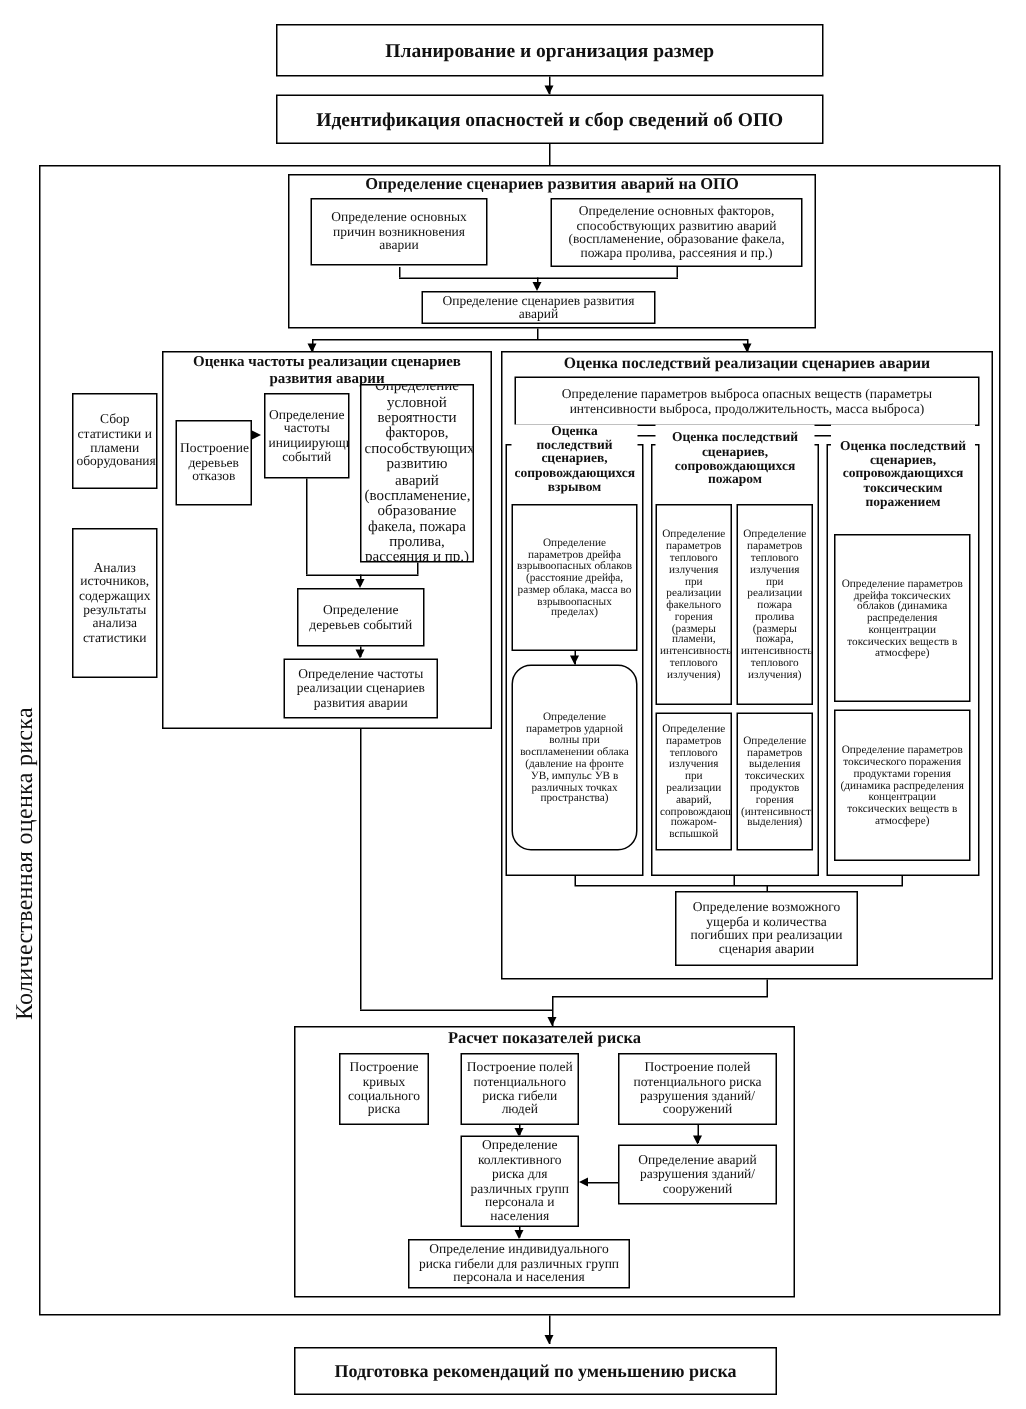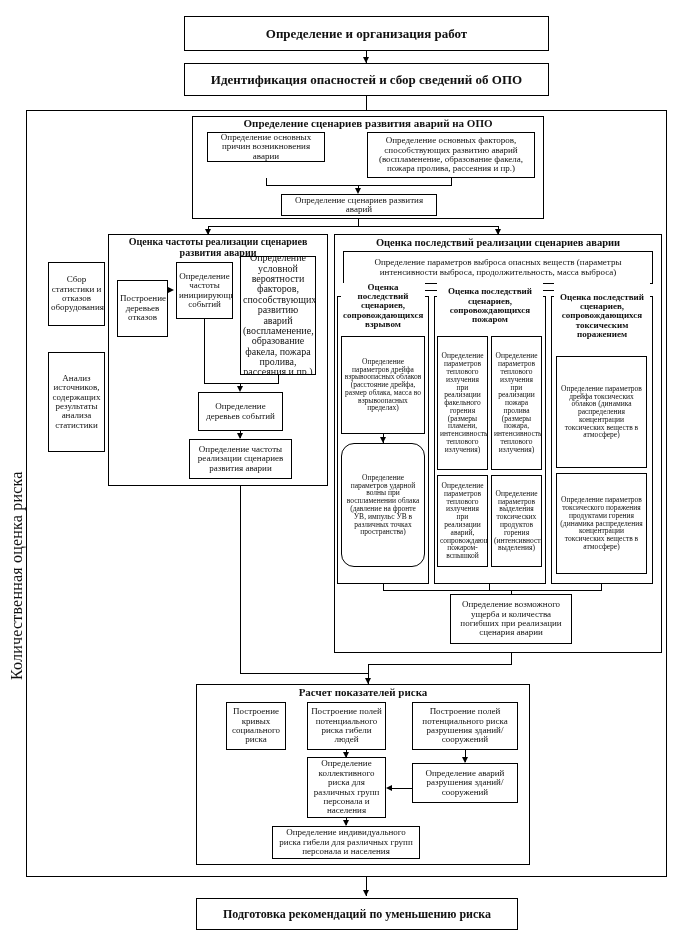--- a/index.html
+++ b/index.html
@@ -86,21 +86,21 @@
   .f9{font-size:9px;}
   .f85{font-size:10px;}
   .f75{font-size:7.5px;}
 </style>
 </head>
 <body>
 
 <div id="page">
 
   <div class="box bold f13" style="left:184px;top:16px;width:365px;height:35px;">
-    <span>Определение и организация работ</span>
+    <span>Планирование и организация размер</span>
   </div>
 
   <div class="ln vline" style="left:366px;top:51px;height:12px;"></div>
   <div class="arrow-d" style="left:363px;top:57px;"></div>
 
   <div class="box bold f13" style="left:184px;top:63px;width:365px;height:33px;">
     <span>Идентификация опасностей и сбор сведений об ОПО</span>
   </div>
 
   <div class="ln vline" style="left:366px;top:96px;height:20px;"></div>
@@ -110,21 +110,21 @@
 
   <div class="vcaption" style="left:8px;top:680px;">
     <span>Количественная оценка риска</span>
   </div>
 
   <div class="group" style="left:192px;top:116px;width:352px;height:103px;"></div>
   <div class="group-title f11" style="left:192px;top:118px;width:352px;">
     <span>Определение сценариев развития аварий на ОПО</span>
   </div>
 
-  <div class="box f9" style="left:207px;top:132px;width:118px;height:30px;align-items:center;">
+  <div class="box f9" style="left:207px;top:132px;width:118px;height:45px;align-items:center;">
     <span>Определение основных причин возникновения аварии</span>
   </div>
 
   <div class="box f9" style="left:367px;top:132px;width:168px;height:46px;">
     <span>Определение основных факторов, способствующих развитию аварий (воспламенение, образование факела, пожара пролива, рассеяния и пр.)</span>
   </div>
 
   <div class="ln vline" style="left:266px;top:178px;height:7px;"></div>
   <div class="ln vline" style="left:451px;top:178px;height:7px;"></div>
   <div class="ln hline" style="left:266px;top:185px;width:186px;"></div>
@@ -136,21 +136,21 @@
   </div>
 
   <div class="ln vline" style="left:358px;top:219px;height:7px;"></div>
   <div class="ln hline" style="left:208px;top:226px;width:290px;"></div>
   <div class="ln vline" style="left:208px;top:226px;height:8px;"></div>
   <div class="arrow-d" style="left:205px;top:229px;"></div>
   <div class="ln vline" style="left:498px;top:226px;height:8px;"></div>
   <div class="arrow-d" style="left:495px;top:229px;"></div>
 
   <div class="box f9" style="left:48px;top:262px;width:57px;height:64px;">
-    <span>Сбор статистики и отказов оборудования</span>
+    <span>Сбор статистики и пламени оборудования</span>
   </div>
   <div class="box f9" style="left:48px;top:352px;width:57px;height:100px;">
     <span>Анализ источников, содержащих результаты анализа статистики</span>
   </div>
 
   <div class="group" style="left:108px;top:234px;width:220px;height:252px;"></div>
   <div class="group-title f10" style="left:110px;top:237px;width:216px;">
     <span>Оценка частоты реализации сценариев развития аварии</span>
   </div>
 

